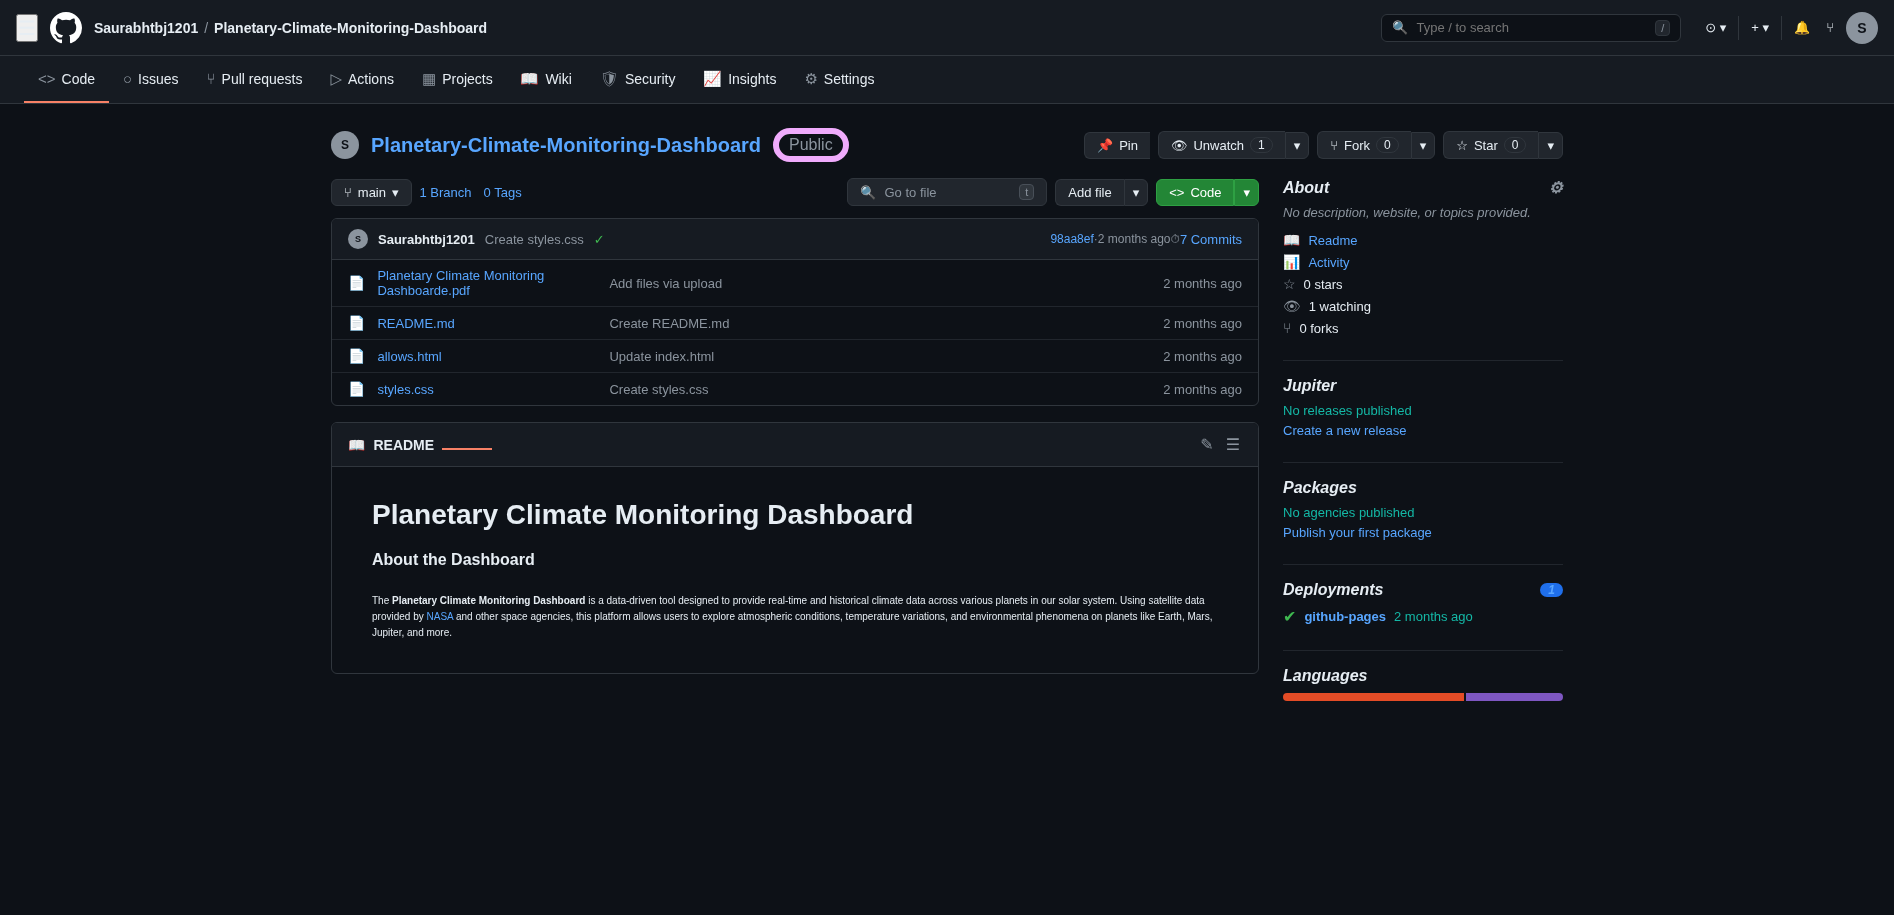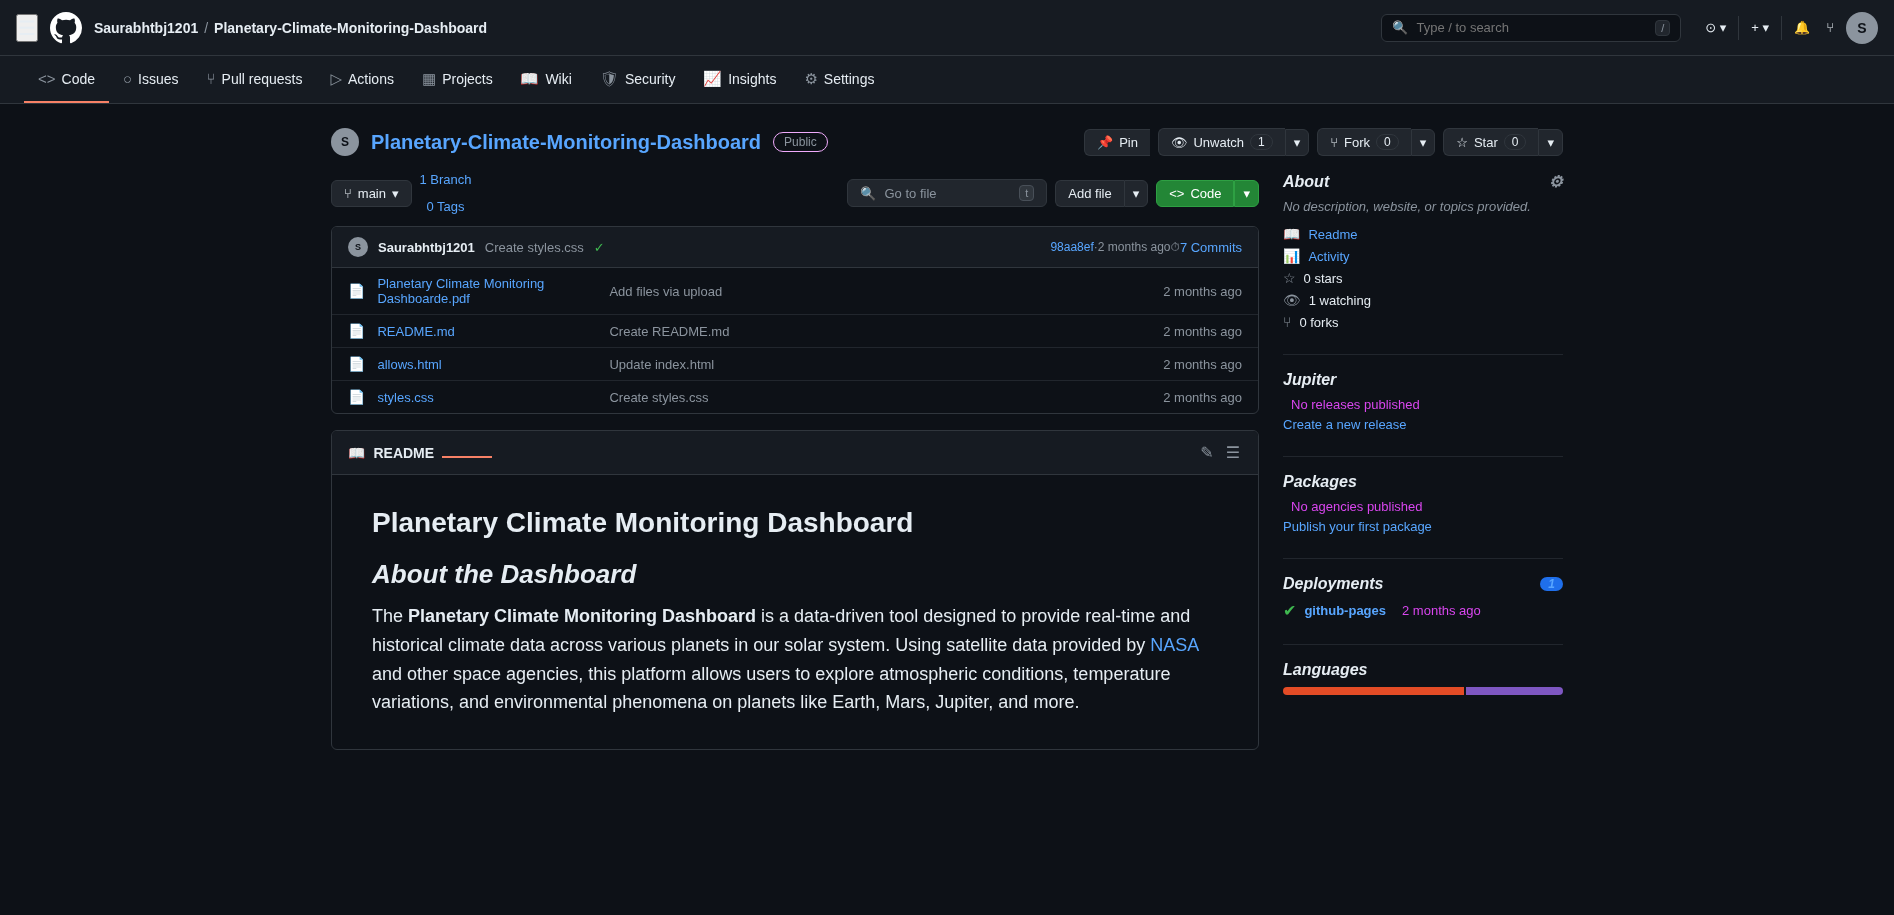--- a/index.html
+++ b/index.html
@@ -135,24 +135,24 @@
       font-size: 12px; font-weight: bold; color: #0d1117;
     }
     .repo-header-title {
       font-size: 20px;
       font-weight: 600;
       color: #58a6ff;
       cursor: pointer;
     }
     .repo-header-badge {
       background: transparent;
-      border: 1px solid #f0abfc;
+      border: 6px solid #f0abfc;
       border-radius: 20px;
       padding: 2px 10px;
-      font-size: 12px;
+      font-size: 16px;
       color: #8b949e;
     }
     .repo-header-actions {
       margin-left: auto;
       display: flex;
       align-items: center;
       gap: 8px;
     }
     .btn-group { display: flex; align-items: center; }
     .btn {
@@ -203,21 +203,20 @@
       display: flex;
       align-items: center;
       gap: 6px;
     }
     .branch-info {
       display: flex;
       align-items: center;
       gap: 12px;
       font-size: 13px;
       color: #58a6ff;
-      flex-direction: column;
     }
     .branch-info span { cursor: pointer; }
     .go-to-file {
       margin-left: auto;
       background: #21262d;
       border: 1px solid #30363d;
       border-radius: 6px;
       padding: 5px 12px;
       color: #8b949e;
       font-size: 13px;
@@ -296,22 +295,22 @@
       display: flex;
       align-items: center;
       gap: 8px;
     }
     .readme-header-title { font-size: 14px; font-weight: 600; color: #e6edf3; }
     .readme-header-actions { margin-left: auto; display: flex; gap: 8px; }
     .readme-header-btn { background: transparent; border: none; color: #8b949e; cursor: pointer; font-size: 16px; padding: 2px; }
     .readme-tab-indicator { width: 50px; height: 2px; background: #f78166; margin-top: 8px; }
     .readme-content { padding: 32px 40px; }
     .readme-content h1 { font-size: 28px; font-weight: 700; color: #e6edf3; margin-bottom: 20px; }
-    .readme-content h2 { font-size: 26px; font-weight: 700; color: #e6edf3; margin-bottom: 12px; font-style: italic; }
-    .readme-content p { color: #e6edf3; line-height: 1.6; font-size: 18px; }
+    .readme-content h2 { font-size: 16px; font-weight: 700; color: #e6edf3; margin-bottom: 24px; }
+    .readme-content p { color: #e6edf3; line-height: 1.6; font-size: 10px; }
     .readme-content strong { font-weight: 700; }
 
     
     .sidebar {
       width: 280px;
       flex-shrink: 0;
     }
     .sidebar-section { margin-bottom: 24px; }
     .sidebar-title {
       font-size: 16px;
@@ -350,21 +349,21 @@
     
     .lang-bar {
       display: flex;
       height: 8px;
       border-radius: 4px;
       overflow: hidden;
       gap: 2px;
       margin-top: 8px;
     }
     .lang-bar-segment { height: 100%; }
-    .text-muted { color: #d946ef; margin-left: 8px; }
+    .text-muted { color: #14b8a6; }
   </style>
 </head>
 <body>
 
 <nav class="topnav">
   <button class="topnav-hamburger">☰</button>
   <svg class="topnav-logo" viewBox="0 0 16 16">
     <path d="M8 0C3.58 0 0 3.58 0 8c0 3.54 2.29 6.53 5.47 7.59.4.07.55-.17.55-.38 0-.19-.01-.82-.01-1.49-2.01.37-2.53-.49-2.69-.94-.09-.23-.48-.94-.82-1.13-.28-.15-.68-.52-.01-.53.63-.01 1.08.58 1.23.82.72 1.21 1.87.87 2.33.66.07-.52.28-.87.51-1.07-1.78-.2-3.64-.89-3.64-3.95 0-.87.31-1.59.82-2.15-.08-.2-.36-1.02.08-2.12 0 0 .67-.21 2.2.82.64-.18 1.32-.27 2-.27.68 0 1.36.09 2 .27 1.53-1.04 2.2-.82 2.2-.82.44 1.1.16 1.92.08 2.12.51.56.82 1.27.82 2.15 0 3.07-1.87 3.75-3.65 3.95.29.25.54.73.54 1.48 0 1.07-.01 1.93-.01 2.2 0 .21.15.46.55.38A8.013 8.013 0 0016 8c0-4.42-3.58-8-8-8z"></path>
   </svg>
   <div class="topnav-breadcrumb">

